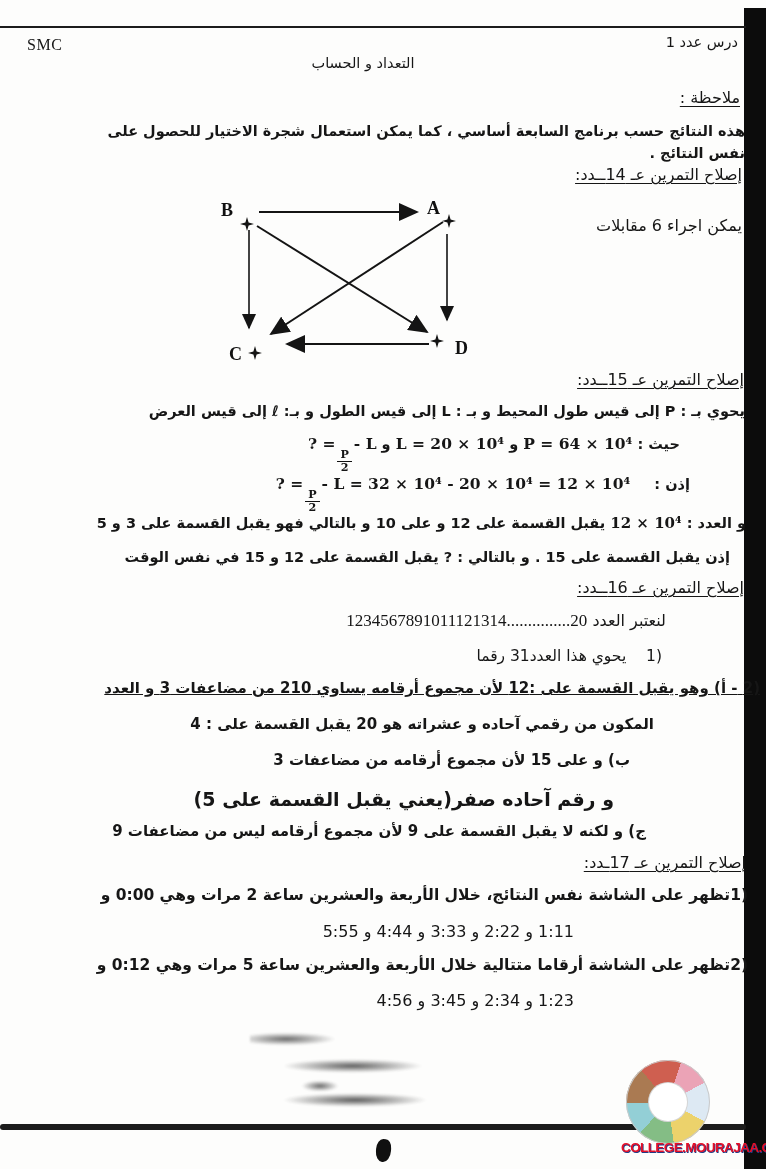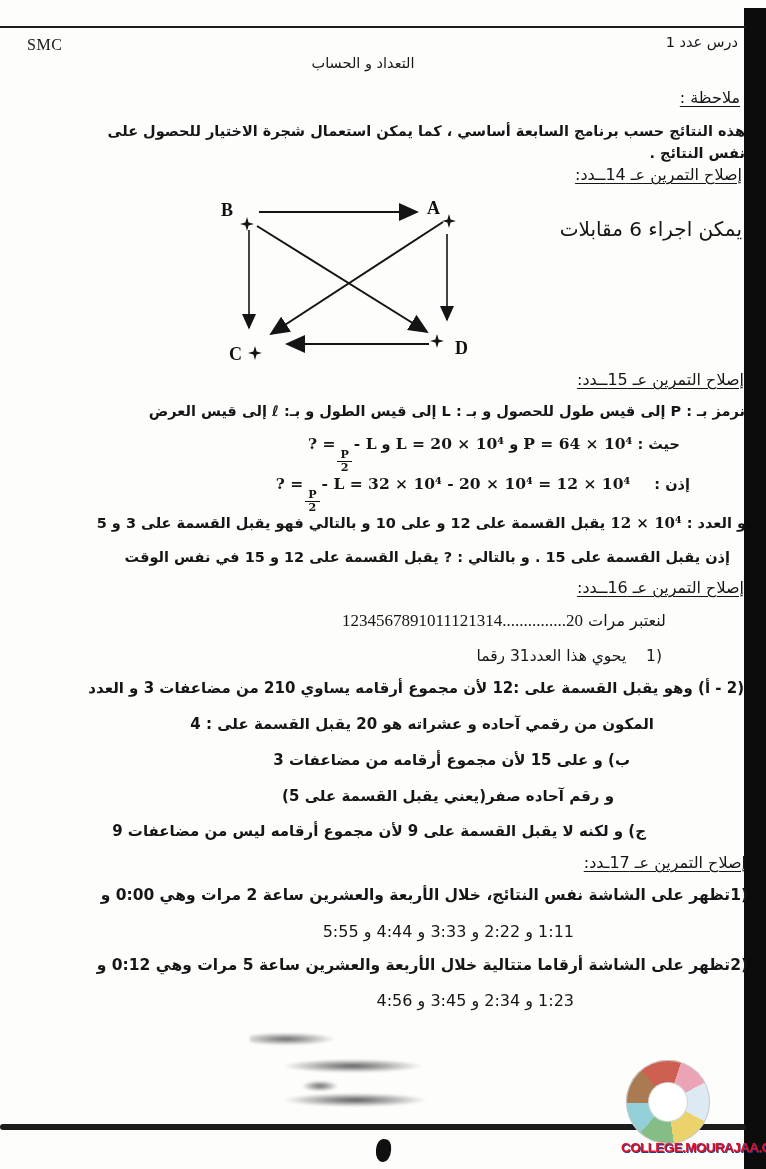--- a/index.html
+++ b/index.html
@@ -64,25 +64,25 @@
       <text x="270" y="162">D</text>
     </g>
     <g fill="#141414">
       <path transform="translate(62,32)" d="M0,-7 L1.6,-1.6 L7,0 L1.6,1.6 L0,7 L-1.6,1.6 L-7,0 L-1.6,-1.6 Z"></path>
       <path transform="translate(264,29)" d="M0,-7 L1.6,-1.6 L7,0 L1.6,1.6 L0,7 L-1.6,1.6 L-7,0 L-1.6,-1.6 Z"></path>
       <path transform="translate(70,161)" d="M0,-7 L1.6,-1.6 L7,0 L1.6,1.6 L0,7 L-1.6,1.6 L-7,0 L-1.6,-1.6 Z"></path>
       <path transform="translate(252,149)" d="M0,-7 L1.6,-1.6 L7,0 L1.6,1.6 L0,7 L-1.6,1.6 L-7,0 L-1.6,-1.6 Z"></path>
     </g>
   </svg>
 
-  <div class="abs ar rtl" style="right:24px;top:214px;font-weight:400;font-size:20px;">يمكن اجراء 6 مقابلات</div>
+  <div class="abs ar rtl" style="right:24px;top:214px;font-weight:400;font-size:16px;">يمكن اجراء 6 مقابلات</div>
 
   <div class="abs heading rtl" style="right:22px;top:370px;">إصلاح التمرين عـ 15ــدد:</div>
 
-  <div class="abs ar rtl" style="right:21px;top:400px;width:700px;">نرمز بـ : P إلى قيس طول للحصول و بـ : L إلى قيس الطول و بـ: ℓ إلى قيس العرض</div>
+  <div class="abs ar rtl" style="right:21px;top:400px;width:700px;">يحوي بـ : P إلى قيس طول المحيط و بـ : L إلى قيس الطول و بـ: ℓ إلى قيس العرض</div>
 
   <div class="abs ar rtl" style="right:86px;top:432px;">
     <span>حيث :</span>
     <span class="formula" dir="ltr">P = 64 × 10⁴</span>
     <span>و</span>
     <span class="formula" dir="ltr">L = 20 × 10⁴</span>
     <span>و</span>
     <span class="formula" dir="ltr"><span>? =</span><span class="frac">
           <span class="num">P</span>
           <span class="den">2</span>
@@ -102,40 +102,40 @@
     <span>و العدد :</span>
     <span class="formula" dir="ltr" style="font-size:15px;">12 × 10⁴</span>
     <span>يقبل القسمة على 12 و على 10 و بالتالي فهو يقبل القسمة على 3 و 5</span>
   </div>
 
   <div class="abs ar rtl" style="right:36px;top:546px;width:700px;">إذن يقبل القسمة على 15 . و بالتالي : ? يقبل القسمة على 12 و 15 في نفس الوقت</div>
 
   <div class="abs heading rtl" style="right:22px;top:578px;">إصلاح التمرين عـ 16ــدد:</div>
 
   <div class="abs ar rtl" style="right:100px;top:608px;font-weight:400;font-size:16px;">
-    <span>لنعتبر مرات</span>
+    <span>لنعتبر العدد</span>
     <span class="latin" dir="ltr" style="font-size:17px;margin-top:32px;">1234567891011121314...............20</span>
   </div>
 
   <div class="abs ar rtl" style="right:104px;top:644px;font-weight:400;font-size:15.5px;">
     <bdi dir="ltr">1)</bdi>
     <span style="display:inline-block;width:10px;"></span>
     <span>يحوي هذا العدد31 رقما</span>
   </div>
 
-  <div class="abs ar rtl" style="right:22px;top:677px;width:722px;font-size:15px;">
+  <div class="abs ar rtl" style="right:6px;top:677px;width:722px;font-size:15px;text-decoration:underline;">
     <bdi dir="ltr">2)</bdi>
     <span>- أ)  وهو يقبل القسمة على :12 لأن مجموع أرقامه يساوي 210 من مضاعفات 3 و العدد</span>
   </div>
 
   <div class="abs ar rtl" style="right:112px;top:713px;font-size:15px;">المكون من رقمي آحاده و عشراته هو 20 يقبل القسمة على : 4</div>
 
   <div class="abs ar rtl" style="right:136px;top:749px;font-size:15px;">ب) و على 15 لأن مجموع أرقامه من مضاعفات 3</div>
 
-  <div class="abs ar rtl" style="right:152px;top:785px;font-size:15px;">و رقم آحاده صفر(يعني يقبل القسمة على 5)</div>
+  <div class="abs ar rtl" style="right:152px;top:785px;font-size:19px;">و رقم آحاده صفر(يعني يقبل القسمة على 5)</div>
 
   <div class="abs ar rtl" style="right:120px;top:820px;font-size:15px;">
     <span>ج)  و لكنه لا يقبل القسمة على 9 لأن مجموع أرقامه</span>
     <span class="boldseg">ليس من مضاعفات</span>
     <span>9</span>
   </div>
 
   <div class="abs heading rtl" style="right:20px;top:853px;">إصلاح التمرين عـ 17ـدد:</div>
 
   <div class="abs ar rtl" style="right:18px;top:883px;width:726px;font-size:15.5px;">

